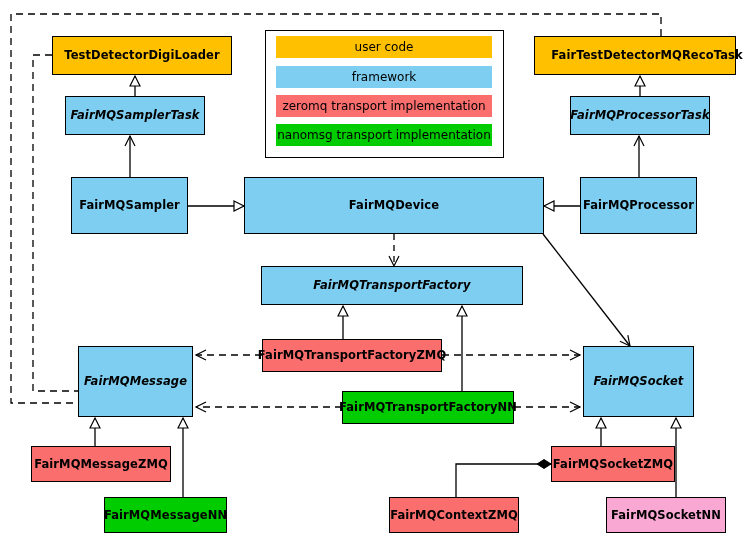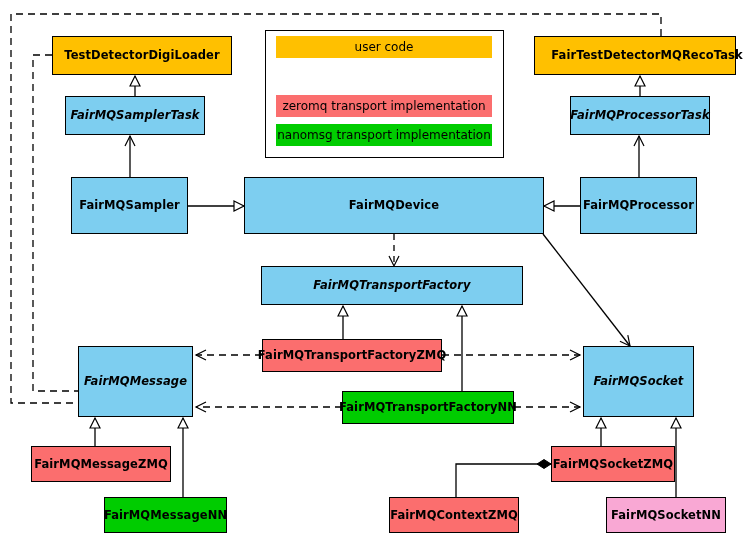--- a/index.html
+++ b/index.html
@@ -155,20 +155,23 @@
     <g>
       <path d="M551,464 L456,464 L456,497" fill="none" stroke="#000000" stroke-width="1.3" marker-start="url(#blackDiamond)"></path>
     </g>
   </svg>
 
   <div class="legend-panel" style="left:265px; top:30px; width:239px; height:128px;"></div>
 
   <div class="legend-swatch" style="left:276px; top:36px; width:216px; height:22px; background:#FFC000;">
     <span>user code</span>
   </div>
+  <div class="legend-swatch" style="left:276px; top:66px; width:216px; height:22px; background:#7DCEF0;">
+    <span>framework</span>
+  </div>
   <div class="legend-swatch" style="left:276px; top:124px; width:216px; height:22px; background:#00CC00;">
     <span>nanomsg transport implementation</span>
   </div>
   <div class="legend-swatch" style="left:276px; top:95px; width:216px; height:22px; background:#FB6E6E;">
     <span>zeromq transport implementation</span>
   </div>
 
   <div class="node-box" style="left:52px; top:36px; width:180px; height:39px; background:#FFC000;">
     <span>TestDetectorDigiLoader</span>
   </div>

